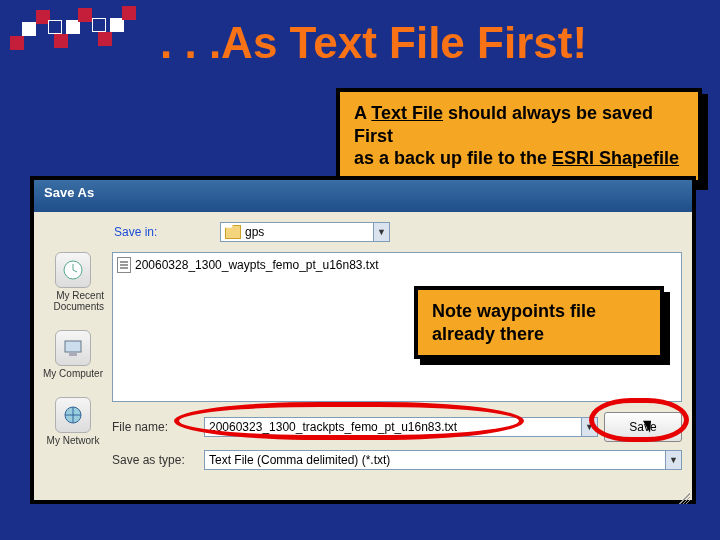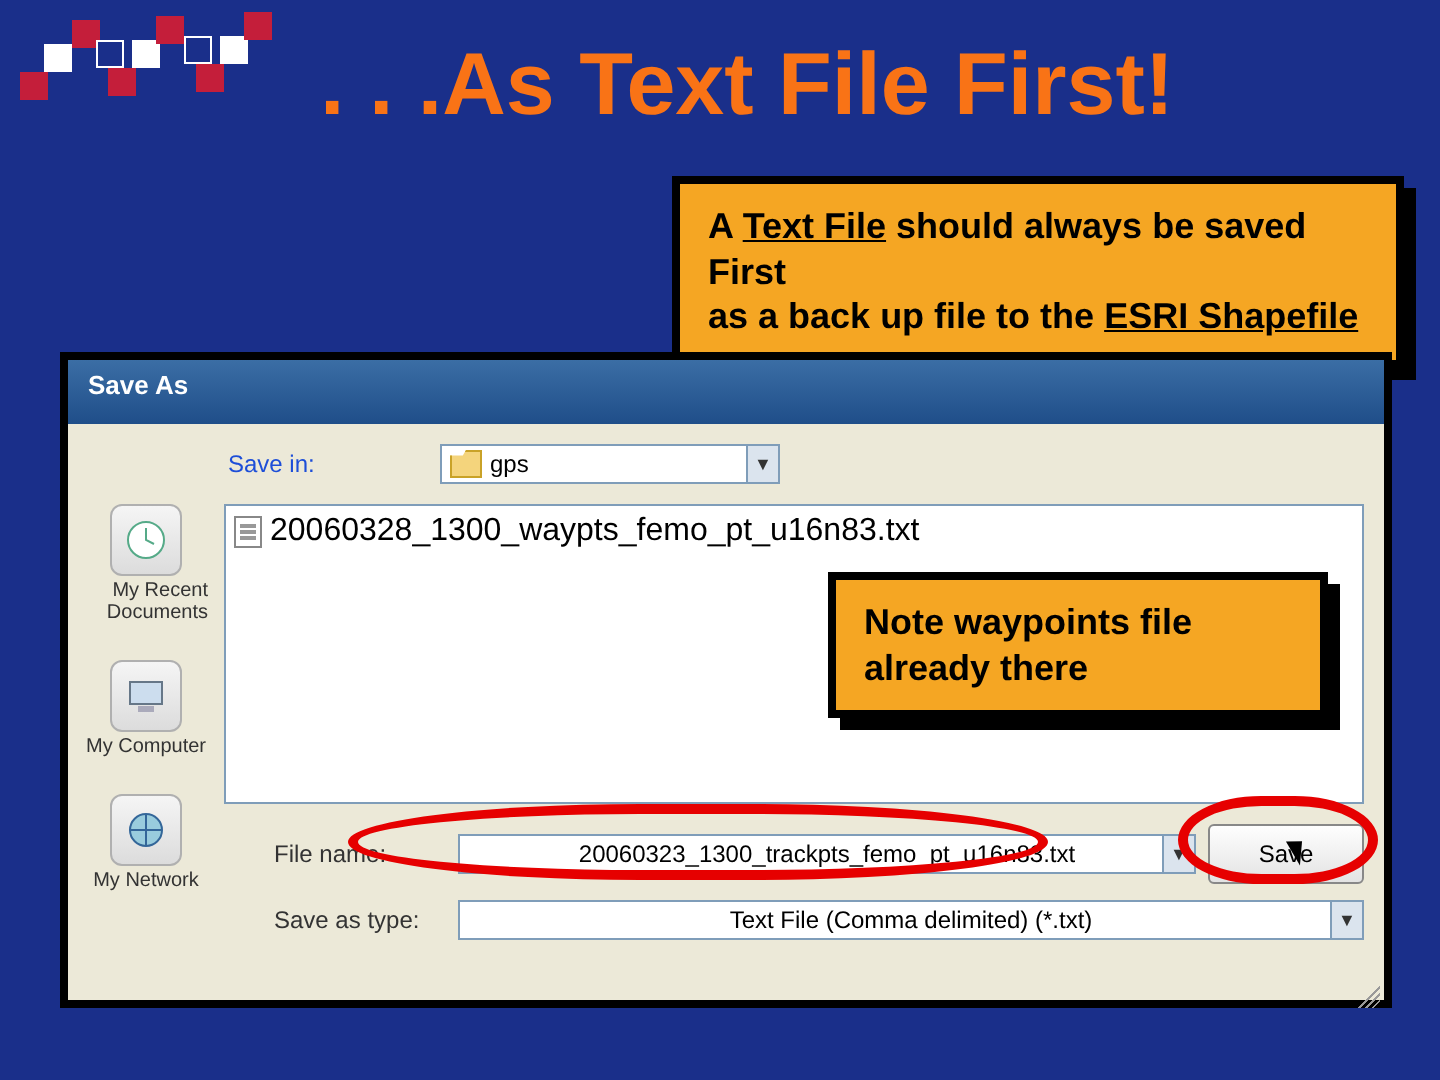--- a/index.html
+++ b/index.html
@@ -97,39 +97,39 @@
   .place-ico {
     width: 36px; height: 36px; margin: 0 auto 2px;
     border-radius: 6px; border: 1px solid #b0b0b0;
     background: linear-gradient(#f5f5f5,#dcdcdc);
     display: flex; align-items: center; justify-content: center;
   }
   .filelist {
     position: absolute;
     left: 78px; top: 40px; right: 10px; height: 150px;
     background: #fff; border: 1px solid #7f9db9;
-    font-size: 16px; padding: 4px;
+    font-size: 12px; padding: 4px;
   }
   .file-item { display: flex; align-items: center; gap: 4px; }
   .txt-ico {
     width: 14px; height: 16px; background: #fff; border: 1px solid #888;
     position: relative;
   }
   .txt-ico::after {
     content:""; position:absolute; top:3px; left:2px; right:2px; height:2px;
     box-shadow: 0 0 #999, 0 3px #999, 0 6px #999;
     background:#999;
   }
   .bottom-rows {
     position: absolute;
     left: 78px; right: 10px; top: 200px;
   }
   .field-row { display: flex; align-items: center; margin-bottom: 8px; gap: 6px; }
-  .field-lbl { width: 86px; font-size: 12px; color: #333; margin-left: 25px; }
-  .field-combo { flex: 1; justify-content: center; }
+  .field-lbl { width: 86px; font-size: 12px; color: #333; }
+  .field-combo { flex: 1; }
   .btn {
     width: 78px; height: 30px;
     background: linear-gradient(#fefefe,#e3e3e3);
     border: 1px solid #888; border-radius: 3px;
     font-size: 12px; display: flex; align-items: center; justify-content: center;
     cursor: pointer;
   }
   .circle-red {
     position: absolute;
     border: 5px solid #e60000;

